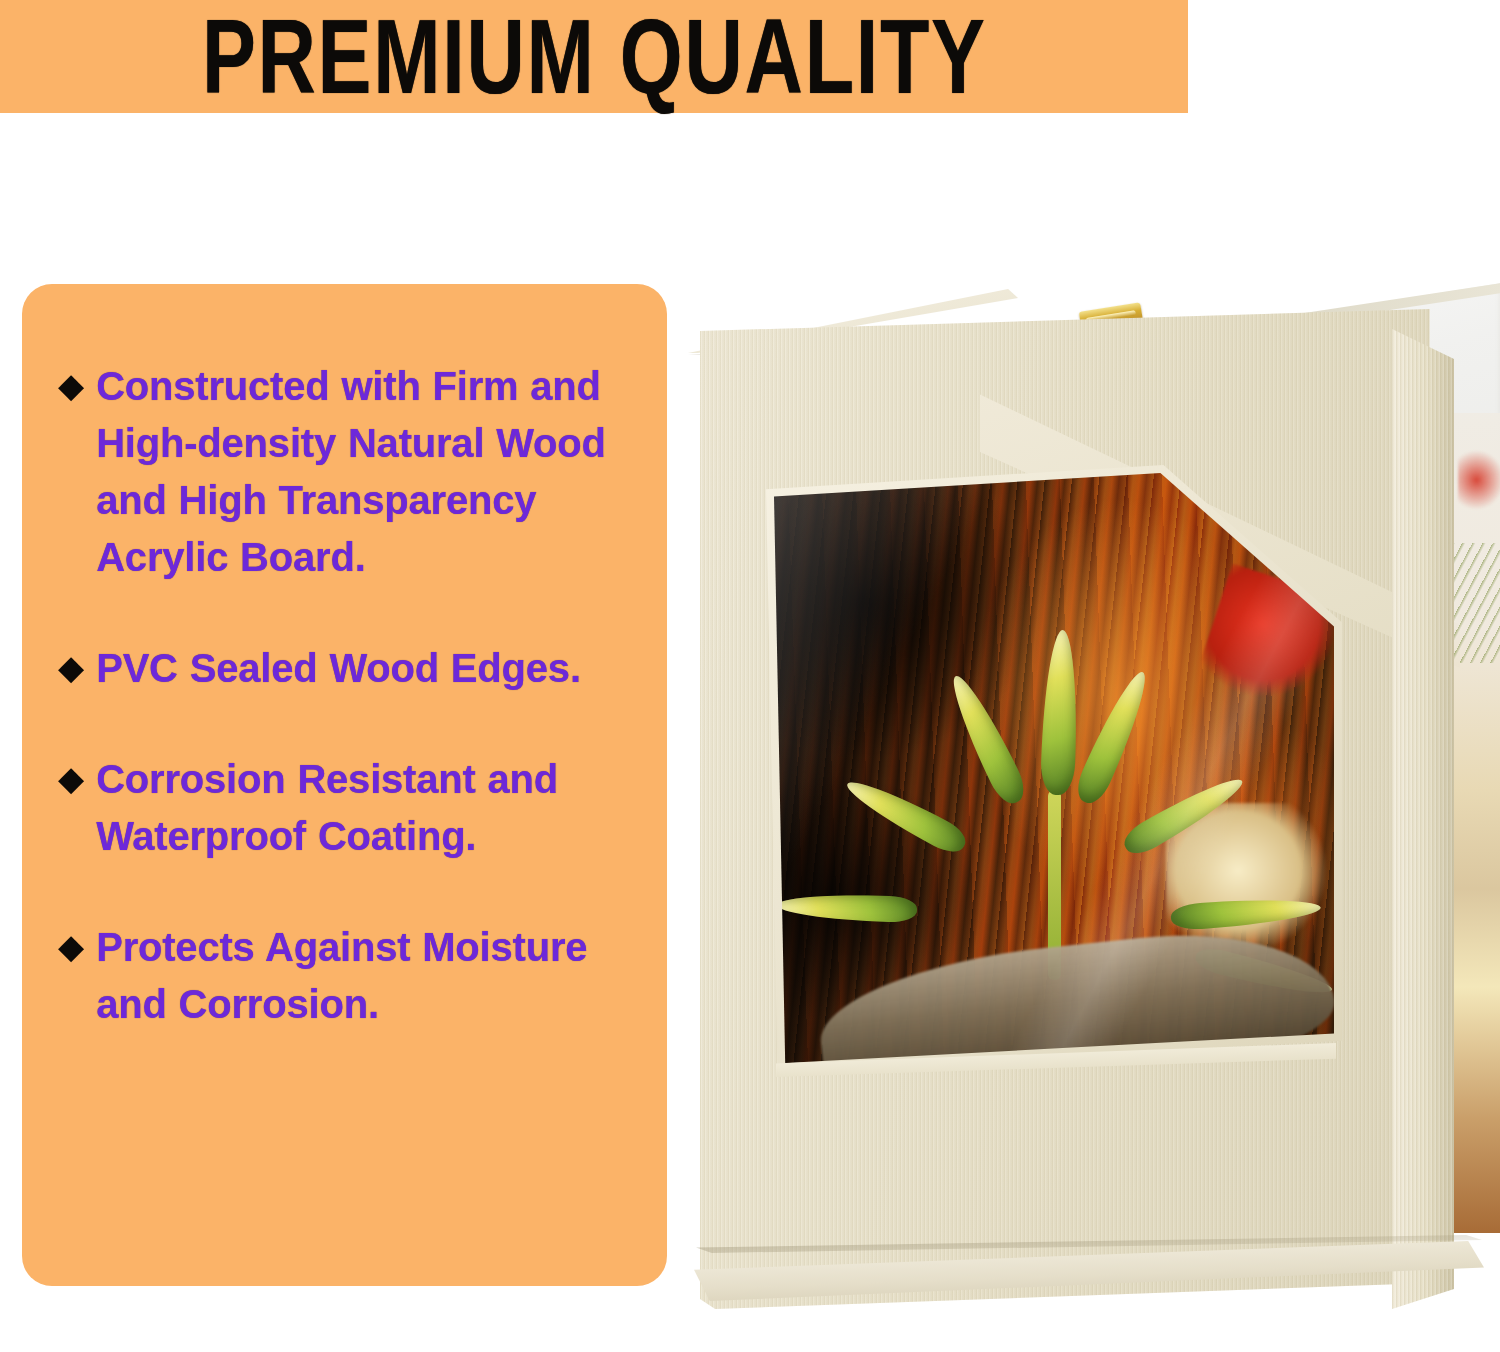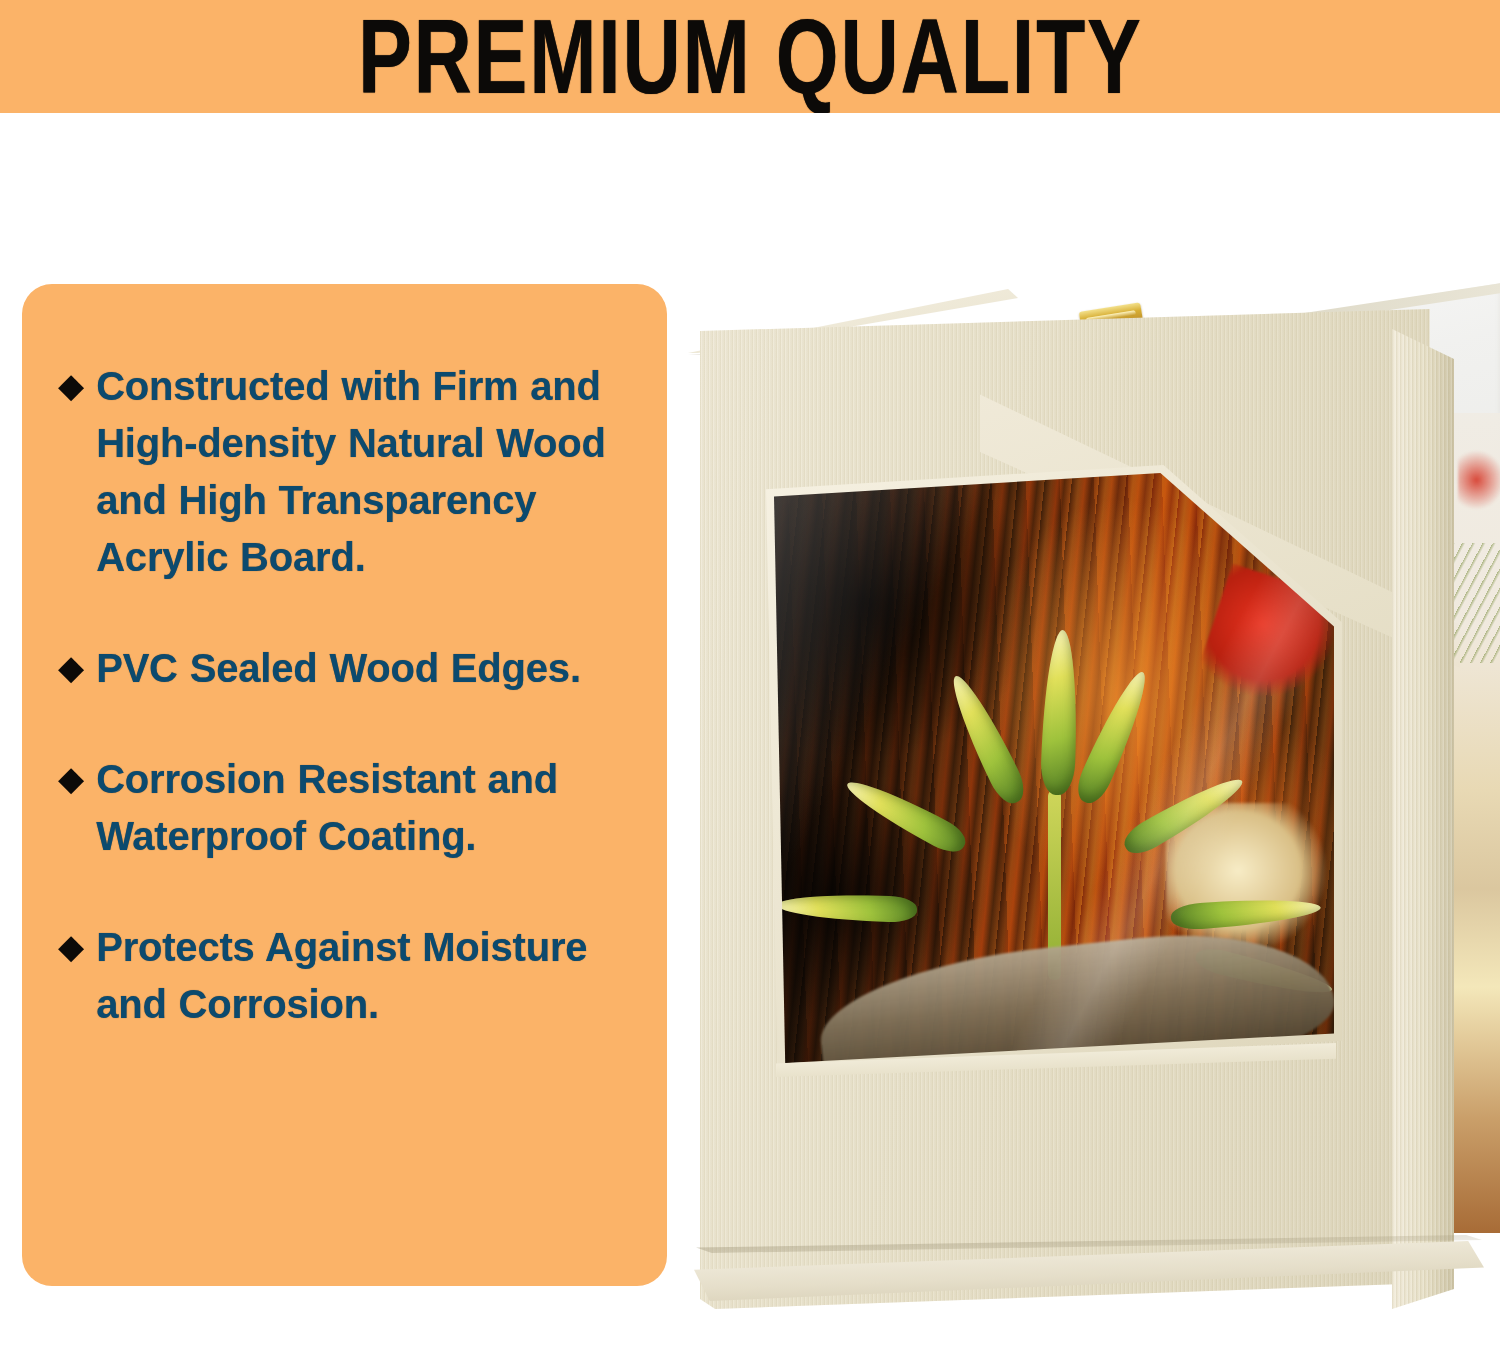--- a/index.html
+++ b/index.html
@@ -12,21 +12,21 @@
     height: 1352px;
     font-family: "Liberation Sans", sans-serif;
     overflow: hidden;
     position: relative;
   }
 
   
   .banner {
     position: absolute;
     left: 0; top: 0;
-    width: 1500px;
+    width: 1188px;
     height: 113px;
     background: #fbb368;
     display: flex;
     align-items: center;
     justify-content: center;
   }
   .banner-title {
     font-family: "Liberation Sans", sans-serif;
     font-weight: bold;
     font-size: 94px;
@@ -62,21 +62,21 @@
     line-height: 57px;
     color: #0c0a08;
     margin-right: 12px;
     transform: translateY(-1px);
   }
   .feature-text {
     flex: 1 1 auto;
     font-size: 40px;
     line-height: 57px;
     font-weight: bold;
-    color: #0c4a6e;
+    color: #6d28d9;
     letter-spacing: -0.2px;
     word-spacing: 1px;
     text-shadow: 0 0 1px rgba(45,30,12,0.55);
   }
 
   
   .product-stage {
     position: absolute;
     left: 680px;
     top: 113px;

